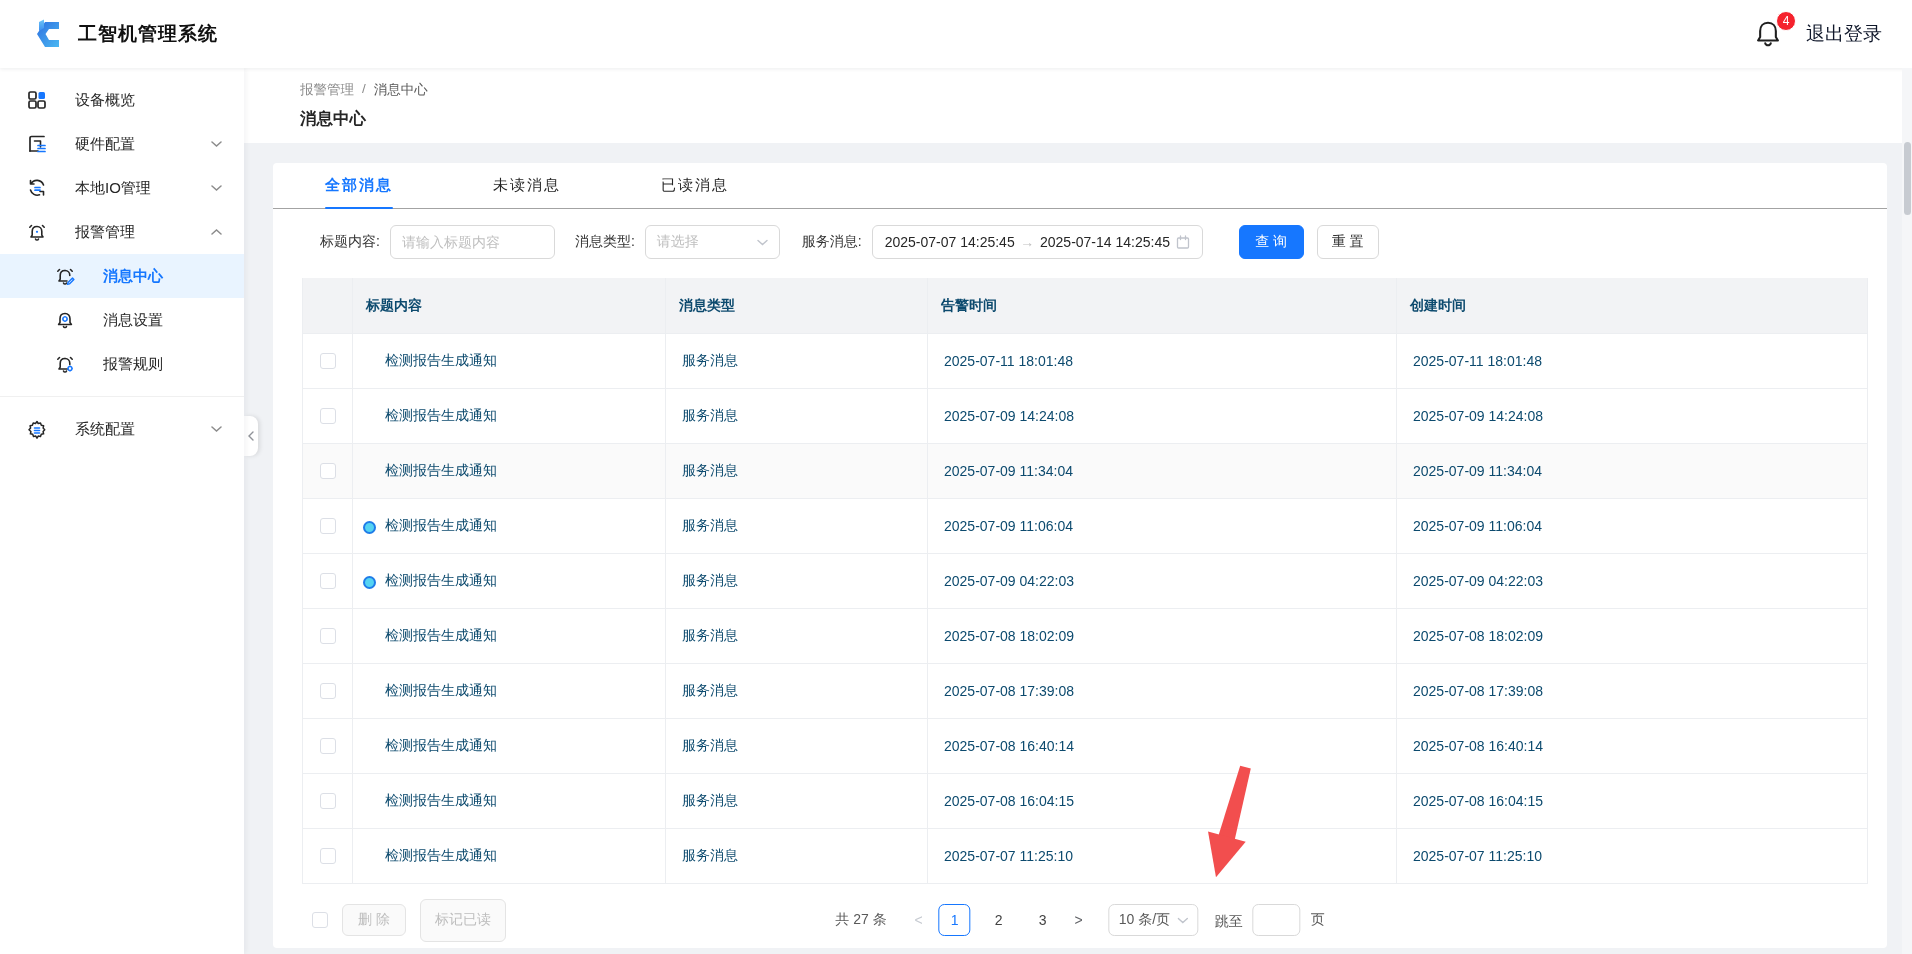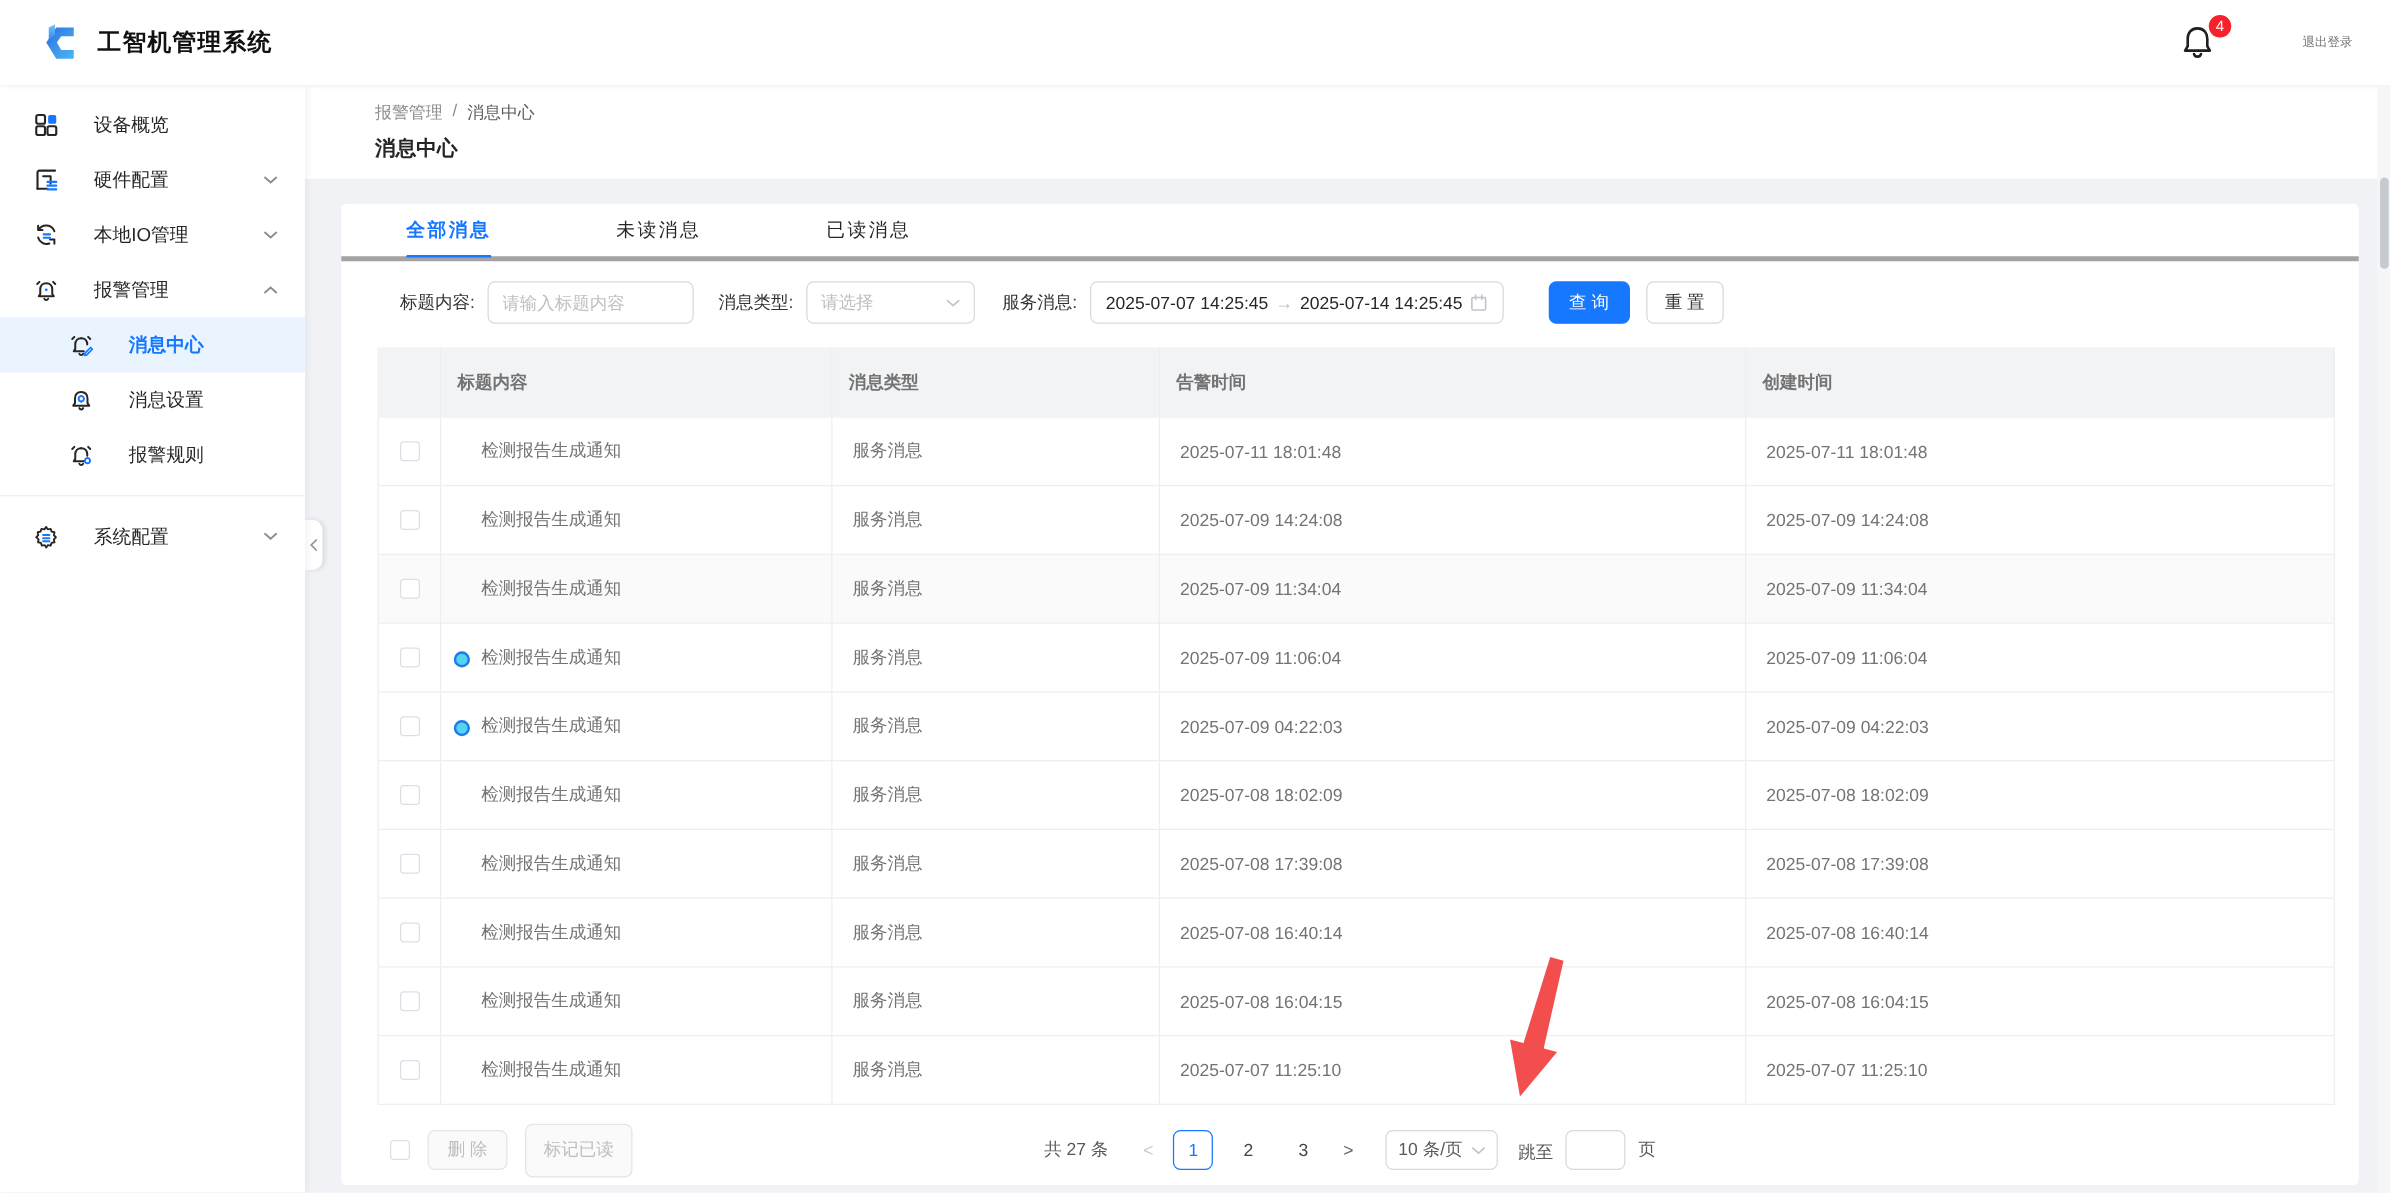--- a/index.html
+++ b/index.html
@@ -10,21 +10,21 @@
   
   .hdr { position:relative; height:68px; background:#fff; display:flex; align-items:center;
     padding:12px 30px; box-shadow:0 1px 4px rgba(0,21,41,.08); z-index:30; }
   .logo { display:flex; align-items:center; gap:12px; }
   .app-title { font-size:19px; font-weight:bold; color:#111; letter-spacing:1px; }
   .hdr-right { margin-left:auto; display:flex; align-items:center; gap:22px; }
   .bell-wrap { position:relative; width:30px; height:30px; cursor:pointer; }
   .badge { position:absolute; top:-8px; right:-12px; min-width:20px; height:20px; border-radius:10px;
     background:#f5222d; color:#fff; font-size:12px; display:flex; align-items:center; justify-content:center;
     border:1px solid #fff; padding:0 5px; }
-  .logout { color:#737373; font-size:10px; cursor:pointer;margin-left:46px; }
+  .logout { color:#0f172a; font-size:19px; cursor:pointer; }
 
   
   .shell { display:flex; height:886px; }
 
   
   .sidebar { position:relative; width:244px; background:#fff; flex:none;
     box-shadow:2px 0 6px rgba(0,21,41,.05); z-index:20; padding-top:10px; }
   .s-item { position:relative; height:44px; display:flex; align-items:center; gap:28px;
     padding-left:27px; font-size:15px; color:#262626; cursor:pointer; }
   .s-item.sub { padding-left:55px; }
@@ -43,21 +43,21 @@
   .page-head { background:#fff; height:75px; padding:13px 0 0 56px; }
   .crumbs { font-size:13.5px; color:#8c8c8c; display:flex; gap:8px; }
   .crumbs .last { color:#595959; }
   .page-title { margin-top:9px; font-size:16.5px; font-weight:bold; color:#262626; }
 
   .content { flex:1; padding:20px 25px 6px 29px; }
   .card { background:#fff; border-radius:4px; height:785px; display:flex; flex-direction:column;
     position:relative; }
 
   
-  .tabs { height:47px; border-bottom:4px solid #a3a3a3; display:flex; padding-left:52px; }
+  .tabs { height:47px; border-bottom:1px solid #a3a3a3; display:flex; padding-left:52px; }
   .tab { position:relative; display:flex; align-items:center; margin-right:100px; font-size:15px;
     letter-spacing:2px; color:#262626; cursor:pointer; }
   .tab.active { color:#1677ff; font-weight:bold; }
   .tab.active::after { content:""; position:absolute; left:0; right:0; bottom:-1px; height:2.5px;
     background:#1677ff; border-radius:2px; }
 
   
   .filters { display:flex; align-items:center; margin:16px 0 0 47px; font-size:14px; color:#333; }
   .f-label { margin-right:10px; }
   .t-input { width:165px; height:34px; border:1px solid #d9d9d9; border-radius:6px; padding:0 11px;
@@ -74,21 +74,21 @@
     justify-content:center; cursor:pointer; font-family:inherit; }
   .btn-primary { width:65px; margin-left:36px; background:#1677ff; color:#fff; border:1px solid #1677ff; }
   .btn-plain { width:62px; margin-left:13px; background:#fff; color:#333; border:1px solid #d9d9d9; }
 
   
   .tbl-wrap { margin:19px 19px 0 29px; }
   table { width:100%; border-collapse:collapse; table-layout:fixed; font-size:14px;
     border-left:1px solid #eceef1; border-right:1px solid #eceef1; }
   col.c0{width:50px;} col.c1{width:313px;} col.c2{width:262px;} col.c3{width:469px;}
   th,td { height:55px; border-bottom:1px solid #eceef1; border-right:1px solid #eceef1;
-    text-align:left; font-weight:normal; padding:0 0 0 16px; color:#737373; }
+    text-align:left; font-weight:normal; padding:0 0 0 16px; color:#0c4a6e; }
   th:last-child, td:last-child { border-right:none; }
   thead th { background:#f2f3f5; font-weight:bold; padding-left:13px; }
   thead th.chk-th { padding-left:0; }
   tr.hl td { background:#fafafa; }
   td.c-check { padding-left:0; text-align:center; }
   td.c-title { padding-left:10px; }
   .dotslot { display:inline-block; width:22px; vertical-align:middle; }
   .dot { display:inline-block; width:13px; height:13px; border-radius:50%; background:#55d3f2;
     border:2px solid #1f7ce8; vertical-align:middle; }
   .cb { display:inline-block; width:16px; height:16px; border:1px solid #dcdfe6; border-radius:3px;

